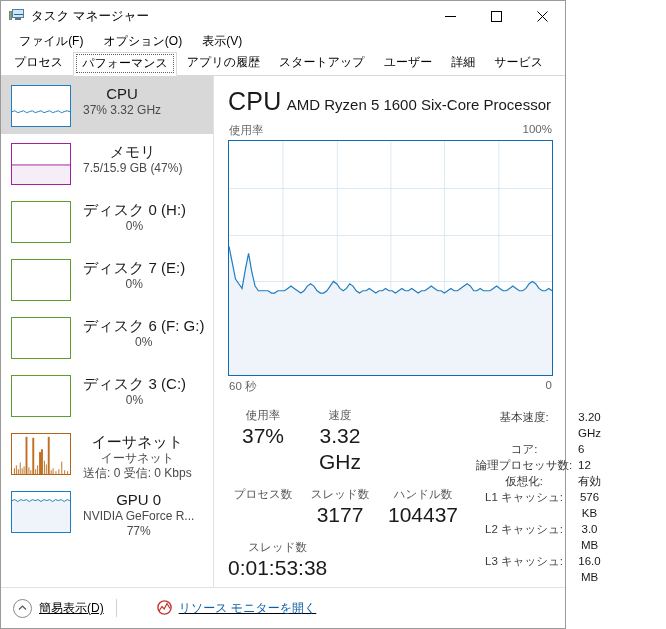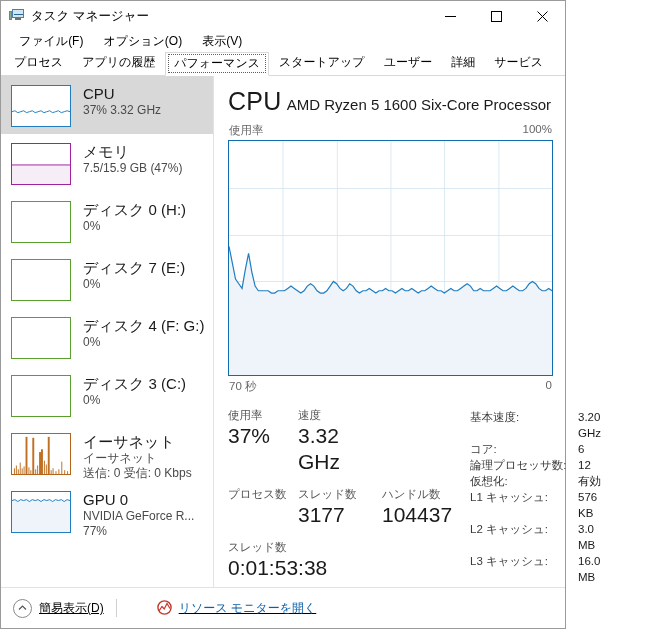--- a/index.html
+++ b/index.html
@@ -131,20 +131,21 @@
     left: 2px; right: 2px; top: 1px; bottom: 2px;
     border: 1px dotted #606060;
   }
 
   
   .content {
     flex: 1 1 auto;
     display: flex;
     min-height: 0;
     position: relative;
+    text-align: center;
   }
   .sidebar {
     width: 212px;
     flex: 0 0 auto;
     border-right: 1px solid #e2e2e2;
     background: #fff;
     overflow: hidden;
     position: relative;
   }
   .side-item {
@@ -350,22 +351,22 @@
   </div>
 
   <div class="menubar">
     <div class="menu-item">ファイル(F)</div>
     <div class="menu-item">オプション(O)</div>
     <div class="menu-item">表示(V)</div>
   </div>
 
   <div class="tabstrip">
     <div class="tab"><span>プロセス</span></div>
+    <div class="tab selected"><span class="focusbox"></span><span>パフォーマンス</span></div>
     <div class="tab"><span>アプリの履歴</span></div>
-    <div class="tab selected"><span class="focusbox"></span><span>パフォーマンス</span></div>
     <div class="tab"><span>スタートアップ</span></div>
     <div class="tab"><span>ユーザー</span></div>
     <div class="tab"><span>詳細</span></div>
     <div class="tab"><span>サービス</span></div>
   </div>
 
   <div class="content">
 
     <div class="sidebar">
 
@@ -406,21 +407,21 @@
         <div class="thumb" style="border-color:#5a9e2f"></div>
         <div class="side-text">
           <div class="side-title">ディスク 7 (E:)</div>
           <div class="side-sub">0%</div>
         </div>
       </div>
 
       <div class="side-item">
         <div class="thumb" style="border-color:#5a9e2f"></div>
         <div class="side-text">
-          <div class="side-title">ディスク 4 (F: G:)</div>
+          <div class="side-title">ディスク 6 (F: G:)</div>
           <div class="side-sub">0%</div>
         </div>
       </div>
 
       <div class="side-item">
         <div class="thumb" style="border-color:#5a9e2f"></div>
         <div class="side-text">
           <div class="side-title">ディスク 3 (C:)</div>
           <div class="side-sub">0%</div>
         </div>
@@ -501,21 +502,21 @@
             <line x1="0" y1="47.5" x2="404" y2="47.5" stroke="#d6e6f2" stroke-width="1"></line>
             <line x1="0" y1="94.5" x2="404" y2="94.5" stroke="#d6e6f2" stroke-width="1"></line>
             <line x1="0" y1="140.5" x2="404" y2="140.5" stroke="#d6e6f2" stroke-width="1"></line>
             <line x1="0" y1="187.5" x2="404" y2="187.5" stroke="#d6e6f2" stroke-width="1"></line>
             <path d="M0.00,105.30 L4.08,121.68 L8.16,138.06 L12.24,142.74 L16.32,147.42 L20.40,128.70 L24.48,112.32 L28.57,131.04 L32.65,145.08 L36.73,149.76 L40.81,149.76 L44.89,149.76 L48.97,149.76 L53.05,152.10 L57.13,152.10 L61.21,149.76 L65.29,149.76 L69.37,149.76 L73.45,147.42 L77.54,145.08 L81.62,147.42 L85.70,149.76 L89.78,152.10 L93.86,149.76 L97.94,145.08 L102.02,142.74 L106.10,145.08 L110.18,149.76 L114.26,152.10 L118.34,152.10 L122.42,149.76 L126.51,145.08 L130.59,140.40 L134.67,142.74 L138.75,147.42 L142.83,149.76 L146.91,147.42 L150.99,142.74 L155.07,145.08 L159.15,149.76 L163.23,152.10 L167.31,149.76 L171.39,149.76 L175.47,147.42 L179.56,149.76 L183.64,152.10 L187.72,149.76 L191.80,149.76 L195.88,147.42 L199.96,149.76 L204.04,149.76 L208.12,152.10 L212.20,149.76 L216.28,147.42 L220.36,149.76 L224.44,149.76 L228.53,147.42 L232.61,149.76 L236.69,152.10 L240.77,149.76 L244.85,149.76 L248.93,147.42 L253.01,145.08 L257.09,147.42 L261.17,149.76 L265.25,149.76 L269.33,152.10 L273.41,149.76 L277.49,147.42 L281.58,149.76 L285.66,149.76 L289.74,147.42 L293.82,145.08 L297.90,142.74 L301.98,145.08 L306.06,149.76 L310.14,149.76 L314.22,147.42 L318.30,149.76 L322.38,149.76 L326.46,149.76 L330.55,147.42 L334.63,145.08 L338.71,147.42 L342.79,149.76 L346.87,149.76 L350.95,147.42 L355.03,145.08 L359.11,147.42 L363.19,149.76 L367.27,149.76 L371.35,147.42 L375.43,142.74 L379.52,140.40 L383.60,142.74 L387.68,147.42 L391.76,149.76 L395.84,149.76 L399.92,147.42 L404.00,149.76 L404,234 L0,234 Z" fill="#eef4f9"></path>
             <polyline points="0.00,105.30 4.08,121.68 8.16,138.06 12.24,142.74 16.32,147.42 20.40,128.70 24.48,112.32 28.57,131.04 32.65,145.08 36.73,149.76 40.81,149.76 44.89,149.76 48.97,149.76 53.05,152.10 57.13,152.10 61.21,149.76 65.29,149.76 69.37,149.76 73.45,147.42 77.54,145.08 81.62,147.42 85.70,149.76 89.78,152.10 93.86,149.76 97.94,145.08 102.02,142.74 106.10,145.08 110.18,149.76 114.26,152.10 118.34,152.10 122.42,149.76 126.51,145.08 130.59,140.40 134.67,142.74 138.75,147.42 142.83,149.76 146.91,147.42 150.99,142.74 155.07,145.08 159.15,149.76 163.23,152.10 167.31,149.76 171.39,149.76 175.47,147.42 179.56,149.76 183.64,152.10 187.72,149.76 191.80,149.76 195.88,147.42 199.96,149.76 204.04,149.76 208.12,152.10 212.20,149.76 216.28,147.42 220.36,149.76 224.44,149.76 228.53,147.42 232.61,149.76 236.69,152.10 240.77,149.76 244.85,149.76 248.93,147.42 253.01,145.08 257.09,147.42 261.17,149.76 265.25,149.76 269.33,152.10 273.41,149.76 277.49,147.42 281.58,149.76 285.66,149.76 289.74,147.42 293.82,145.08 297.90,142.74 301.98,145.08 306.06,149.76 310.14,149.76 314.22,147.42 318.30,149.76 322.38,149.76 326.46,149.76 330.55,147.42 334.63,145.08 338.71,147.42 342.79,149.76 346.87,149.76 350.95,147.42 355.03,145.08 359.11,147.42 363.19,149.76 367.27,149.76 371.35,147.42 375.43,142.74 379.52,140.40 383.60,142.74 387.68,147.42 391.76,149.76 395.84,149.76 399.92,147.42 404.00,149.76" fill="none" stroke="#1f7dc0" stroke-width="1.2" vector-effect="non-scaling-stroke"></polyline>
           </svg>
       </div>
 
       <div class="graph-foot">
-        <span>70 秒</span>
+        <span>60 秒</span>
         <span>0</span>
       </div>
 
       <div class="stats">
         <div class="stats-left">
 
           <div class="stat-row">
             <div class="stat-col w1">
               <div class="stat-label">使用率</div>
               <div class="stat-value">37%</div>

